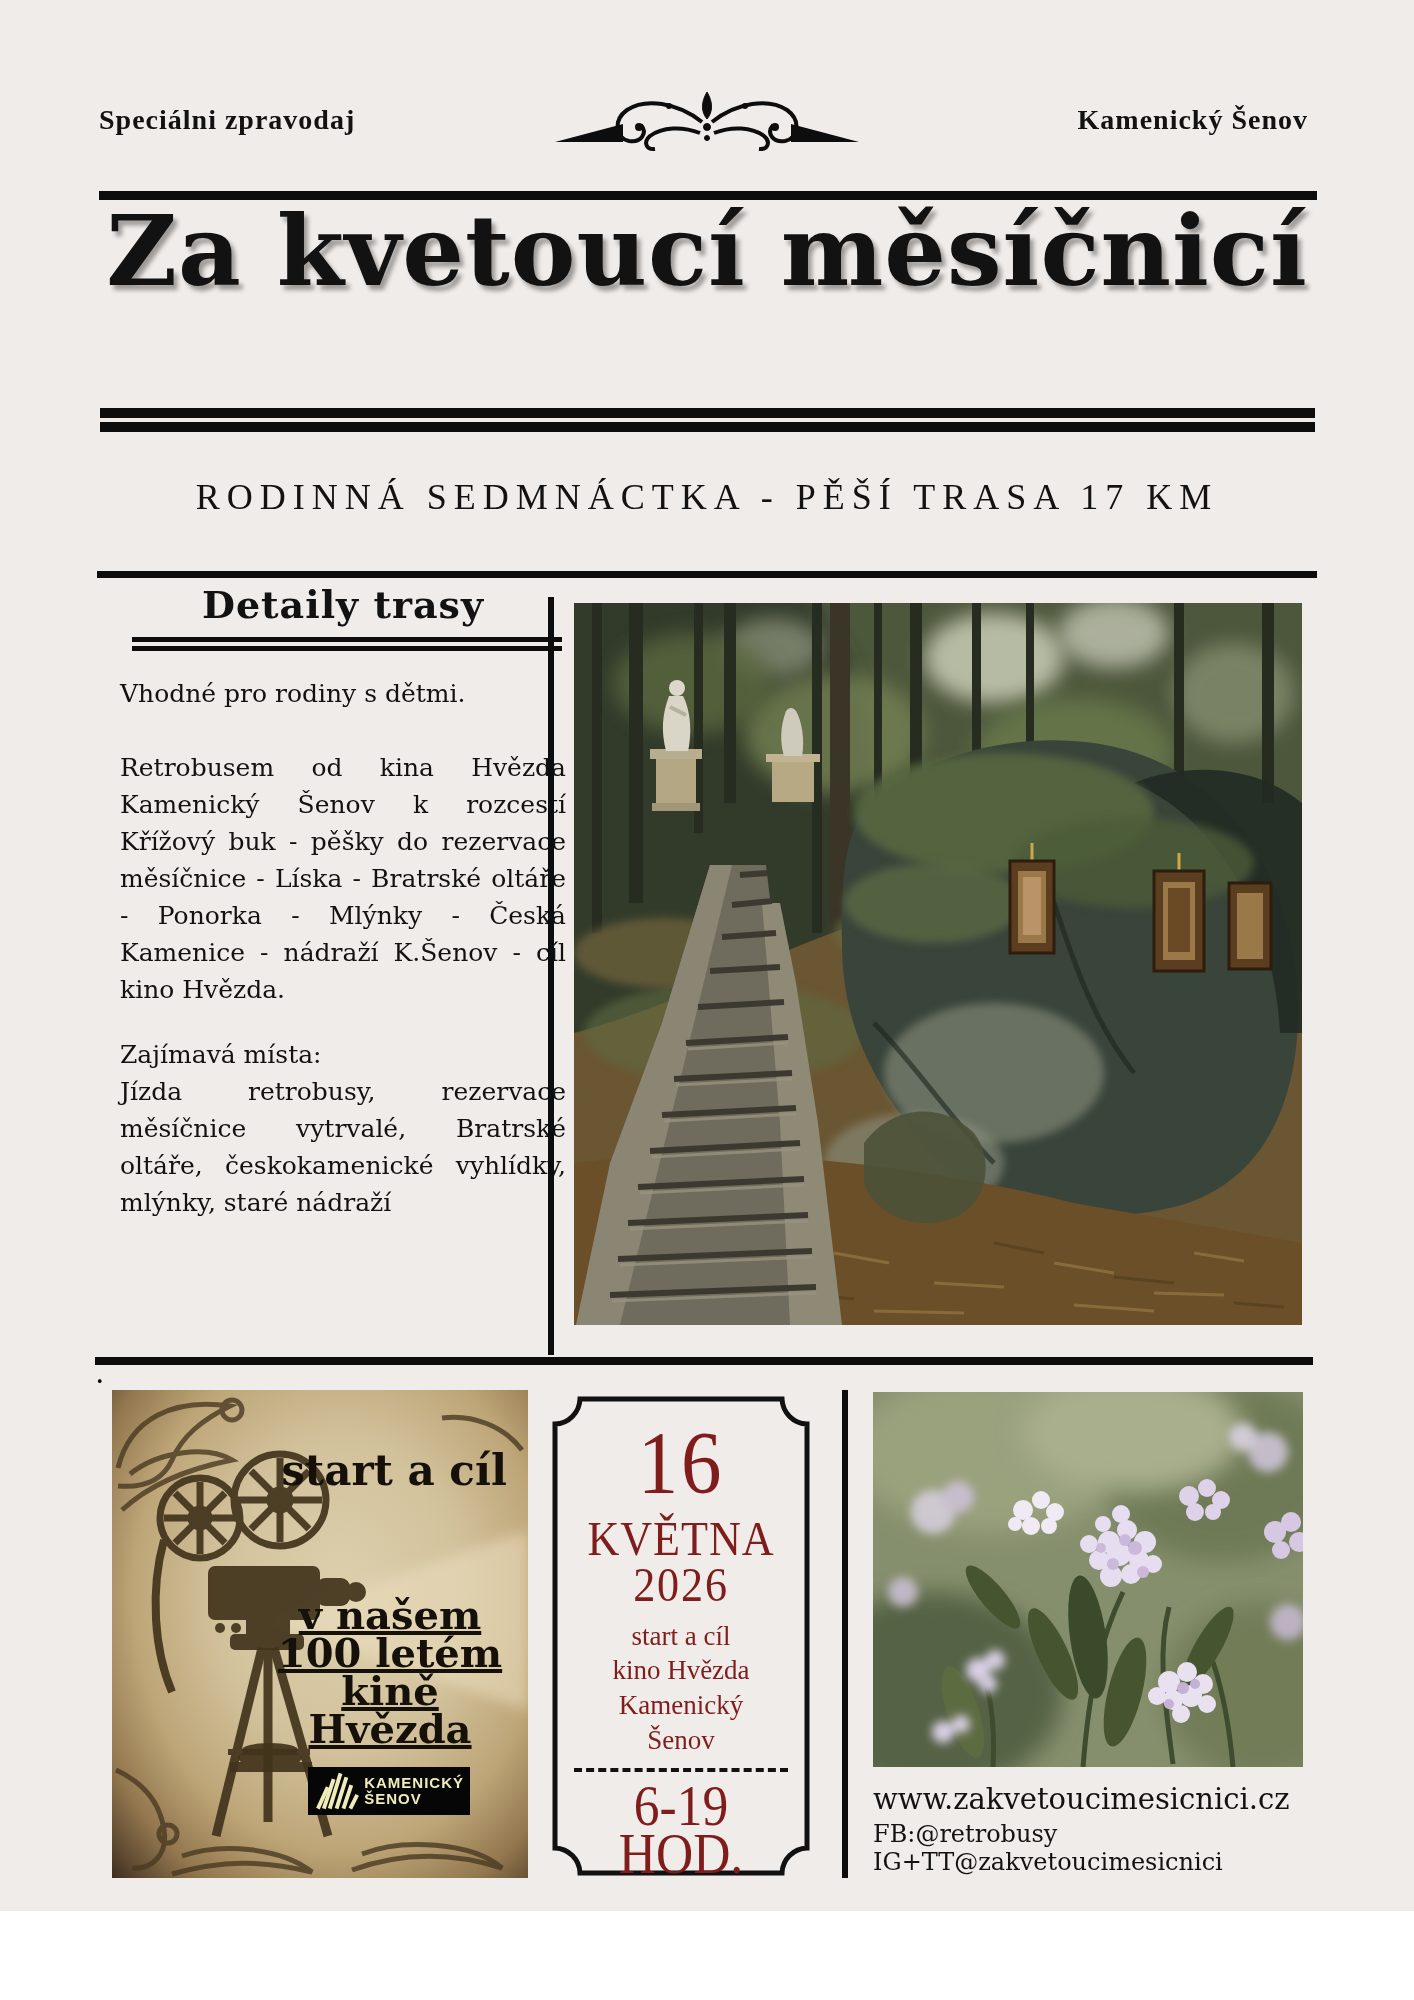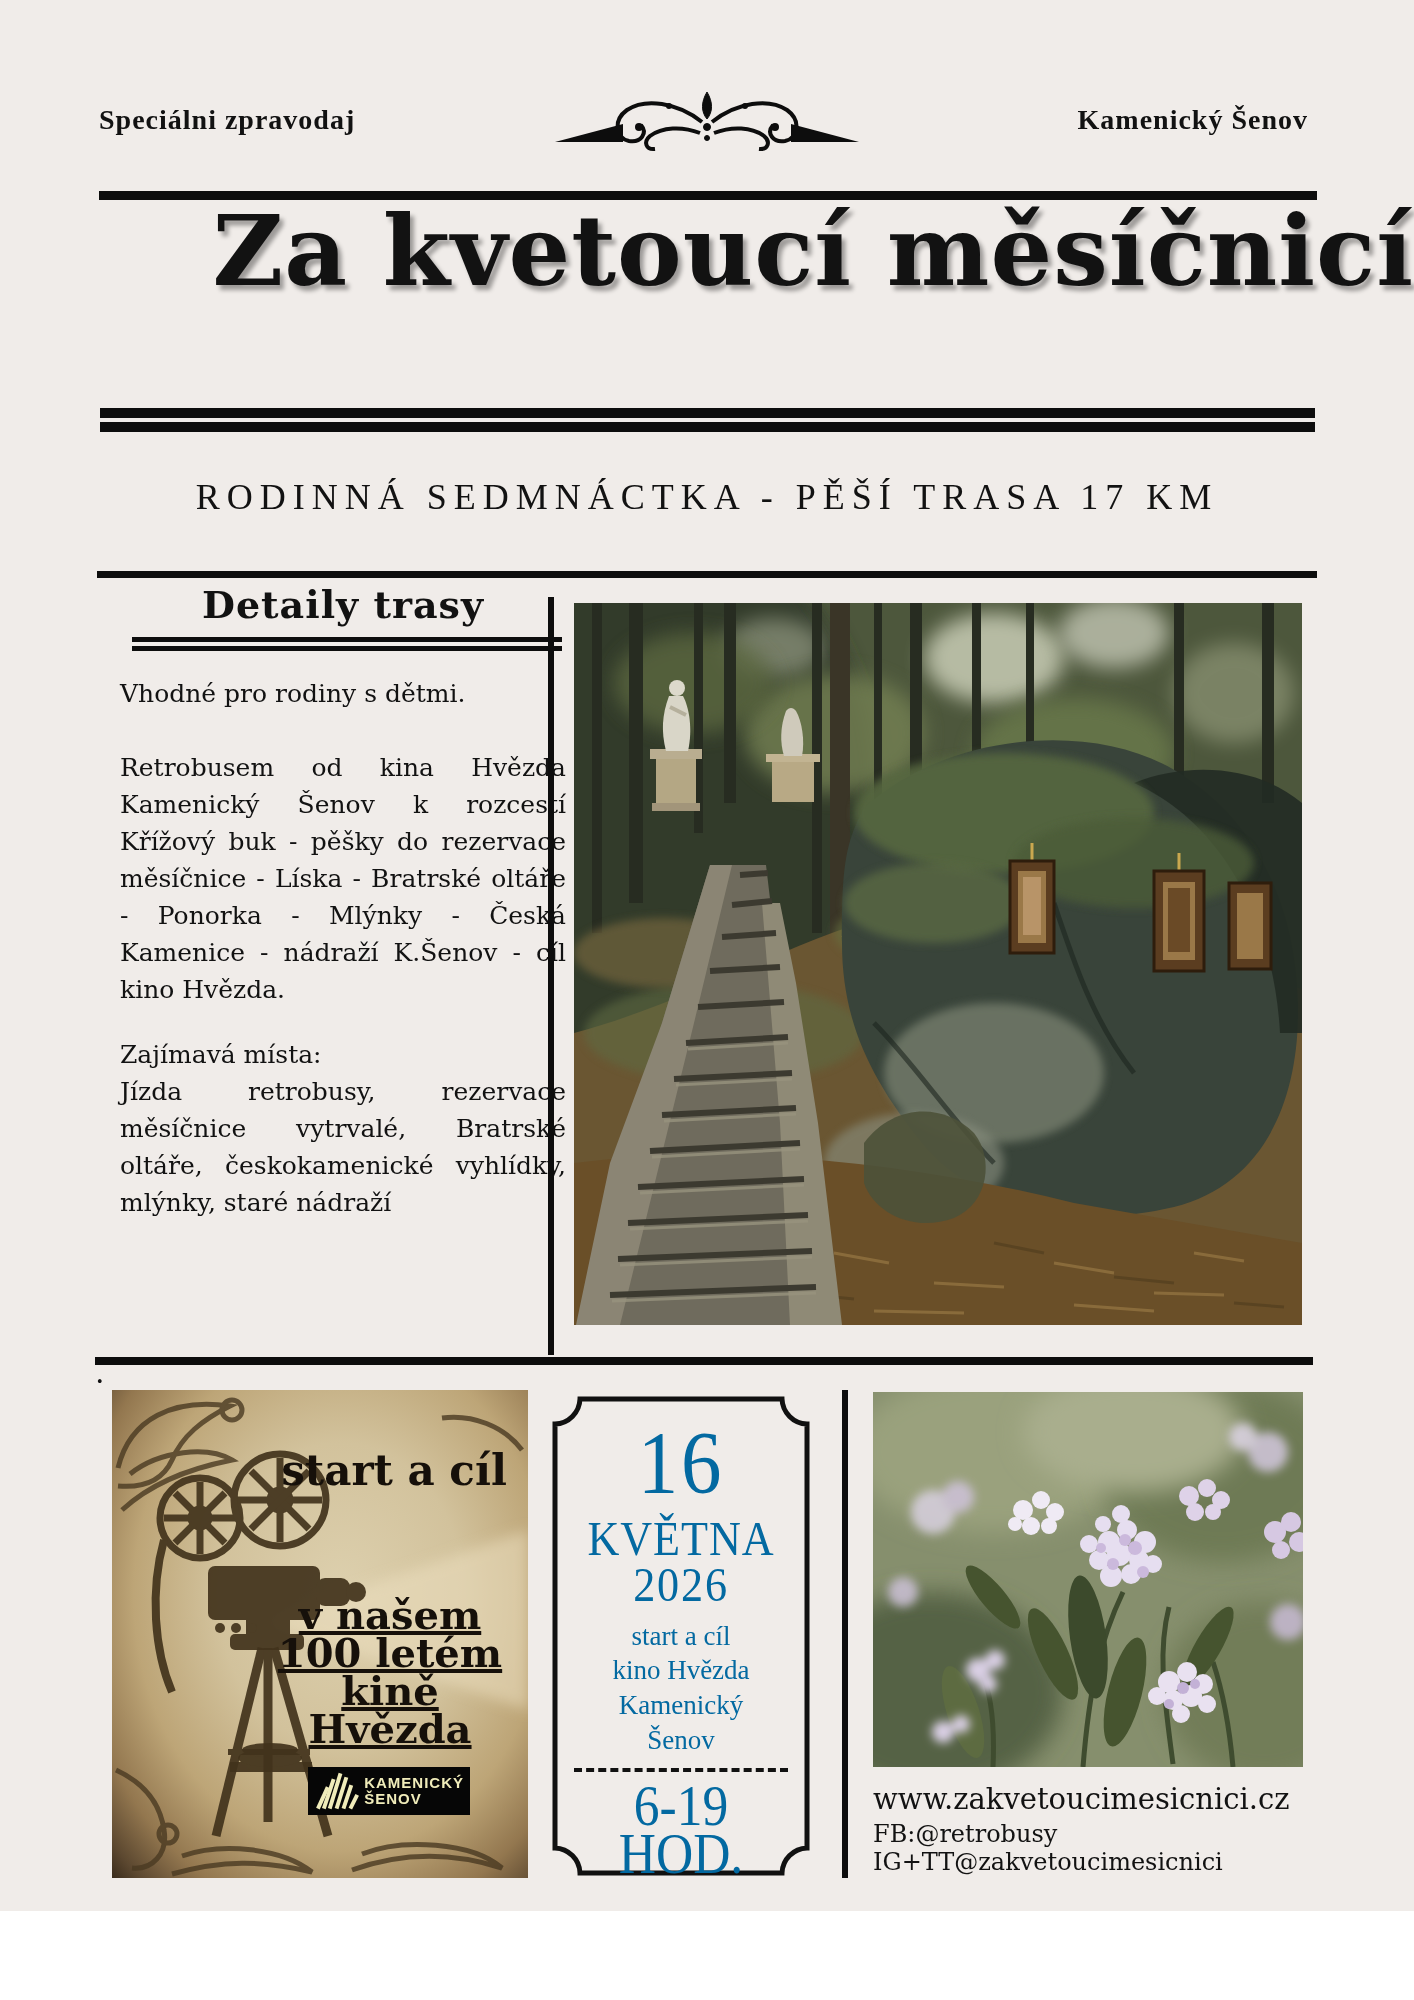--- a/index.html
+++ b/index.html
@@ -9,21 +9,21 @@
   .rule{position:absolute;background:#0d0d0d;}
 
   
   .hdr-left{position:absolute;left:99px;top:104px;font-family:"Liberation Serif",serif;
             font-size:28px;font-weight:700;letter-spacing:1px;}
   .hdr-right{position:absolute;right:106px;top:104px;font-family:"Liberation Serif",serif;
             font-size:28px;font-weight:700;letter-spacing:1px;}
   .ornament{position:absolute;left:50%;top:86px;transform:translateX(-50%);}
 
   .hdr-rule{left:99px;top:191px;width:1218px;height:9px;}
-  .title{position:absolute;left:0;right:0;top:194px;margin:0;text-align:right;
+  .title{position:absolute;left:0;right:0;top:194px;margin:0;text-align:center;
          font-family:"DejaVu Serif",serif;font-weight:bold;font-size:97px;letter-spacing:1px;
          text-shadow:4px 5px 4px rgba(0,0,0,0.35);}
   .t-rule1{left:100px;top:408px;width:1215px;height:10px;}
   .t-rule2{left:100px;top:422px;width:1215px;height:10px;}
   .subtitle{position:absolute;left:0;right:0;top:476px;text-align:center;
             font-family:"Liberation Serif",serif;font-size:36px;letter-spacing:7px;}
   .sub-rule{left:97px;top:571px;width:1220px;height:7px;}
 
   
   .details{position:absolute;left:88px;top:582px;width:446px;margin-left:32px;}
@@ -50,21 +50,21 @@
      font-size:42px;font-weight:bold;color:#16100a;font-family:"DejaVu Serif",serif;}
   .card-mid{position:absolute;left:148px;top:206px;width:260px;text-align:center;
      font-size:40px;font-weight:bold;line-height:38px;color:#16100a;text-decoration:underline;}
   .ks-logo{position:absolute;left:196px;top:377px;width:162px;height:48px;background:#060606;
      display:flex;align-items:center;gap:5px;padding:3px 6px;box-sizing:border-box;}
   .ks-text{font-family:"Liberation Sans",sans-serif;font-size:15px;line-height:16px;
      letter-spacing:1px;color:#f0ecba;font-weight:bold;}
 
   
   .ticket{position:absolute;left:548px;top:1392px;width:266px;height:488px;
-          font-family:"Liberation Serif",serif;color:#0369a1;}
+          font-family:"Liberation Serif",serif;color:#7f1d1d;}
   .ticket .tk{position:absolute;left:0;width:100%;text-align:center;}
   .cond{transform:scaleX(0.92);transform-origin:center;}
   .tk-day{top:26px;font-size:88px;line-height:90px;letter-spacing:3px;}
   .tk-month{top:122px;font-size:48px;line-height:50px;letter-spacing:1px;}
   .tk-year{top:168px;font-size:48px;line-height:50px;letter-spacing:2px;}
   .tk-l1{top:228px;font-size:27px;line-height:32px;}
   .tk-l2{top:262px;font-size:27px;line-height:32px;}
   .tk-l3{top:297px;font-size:27px;line-height:32px;}
   .tk-l4{top:332px;font-size:27px;line-height:32px;}
   .tk-dash{position:absolute;left:26px;top:376px;width:214px;border-top:4px dashed #111;}

